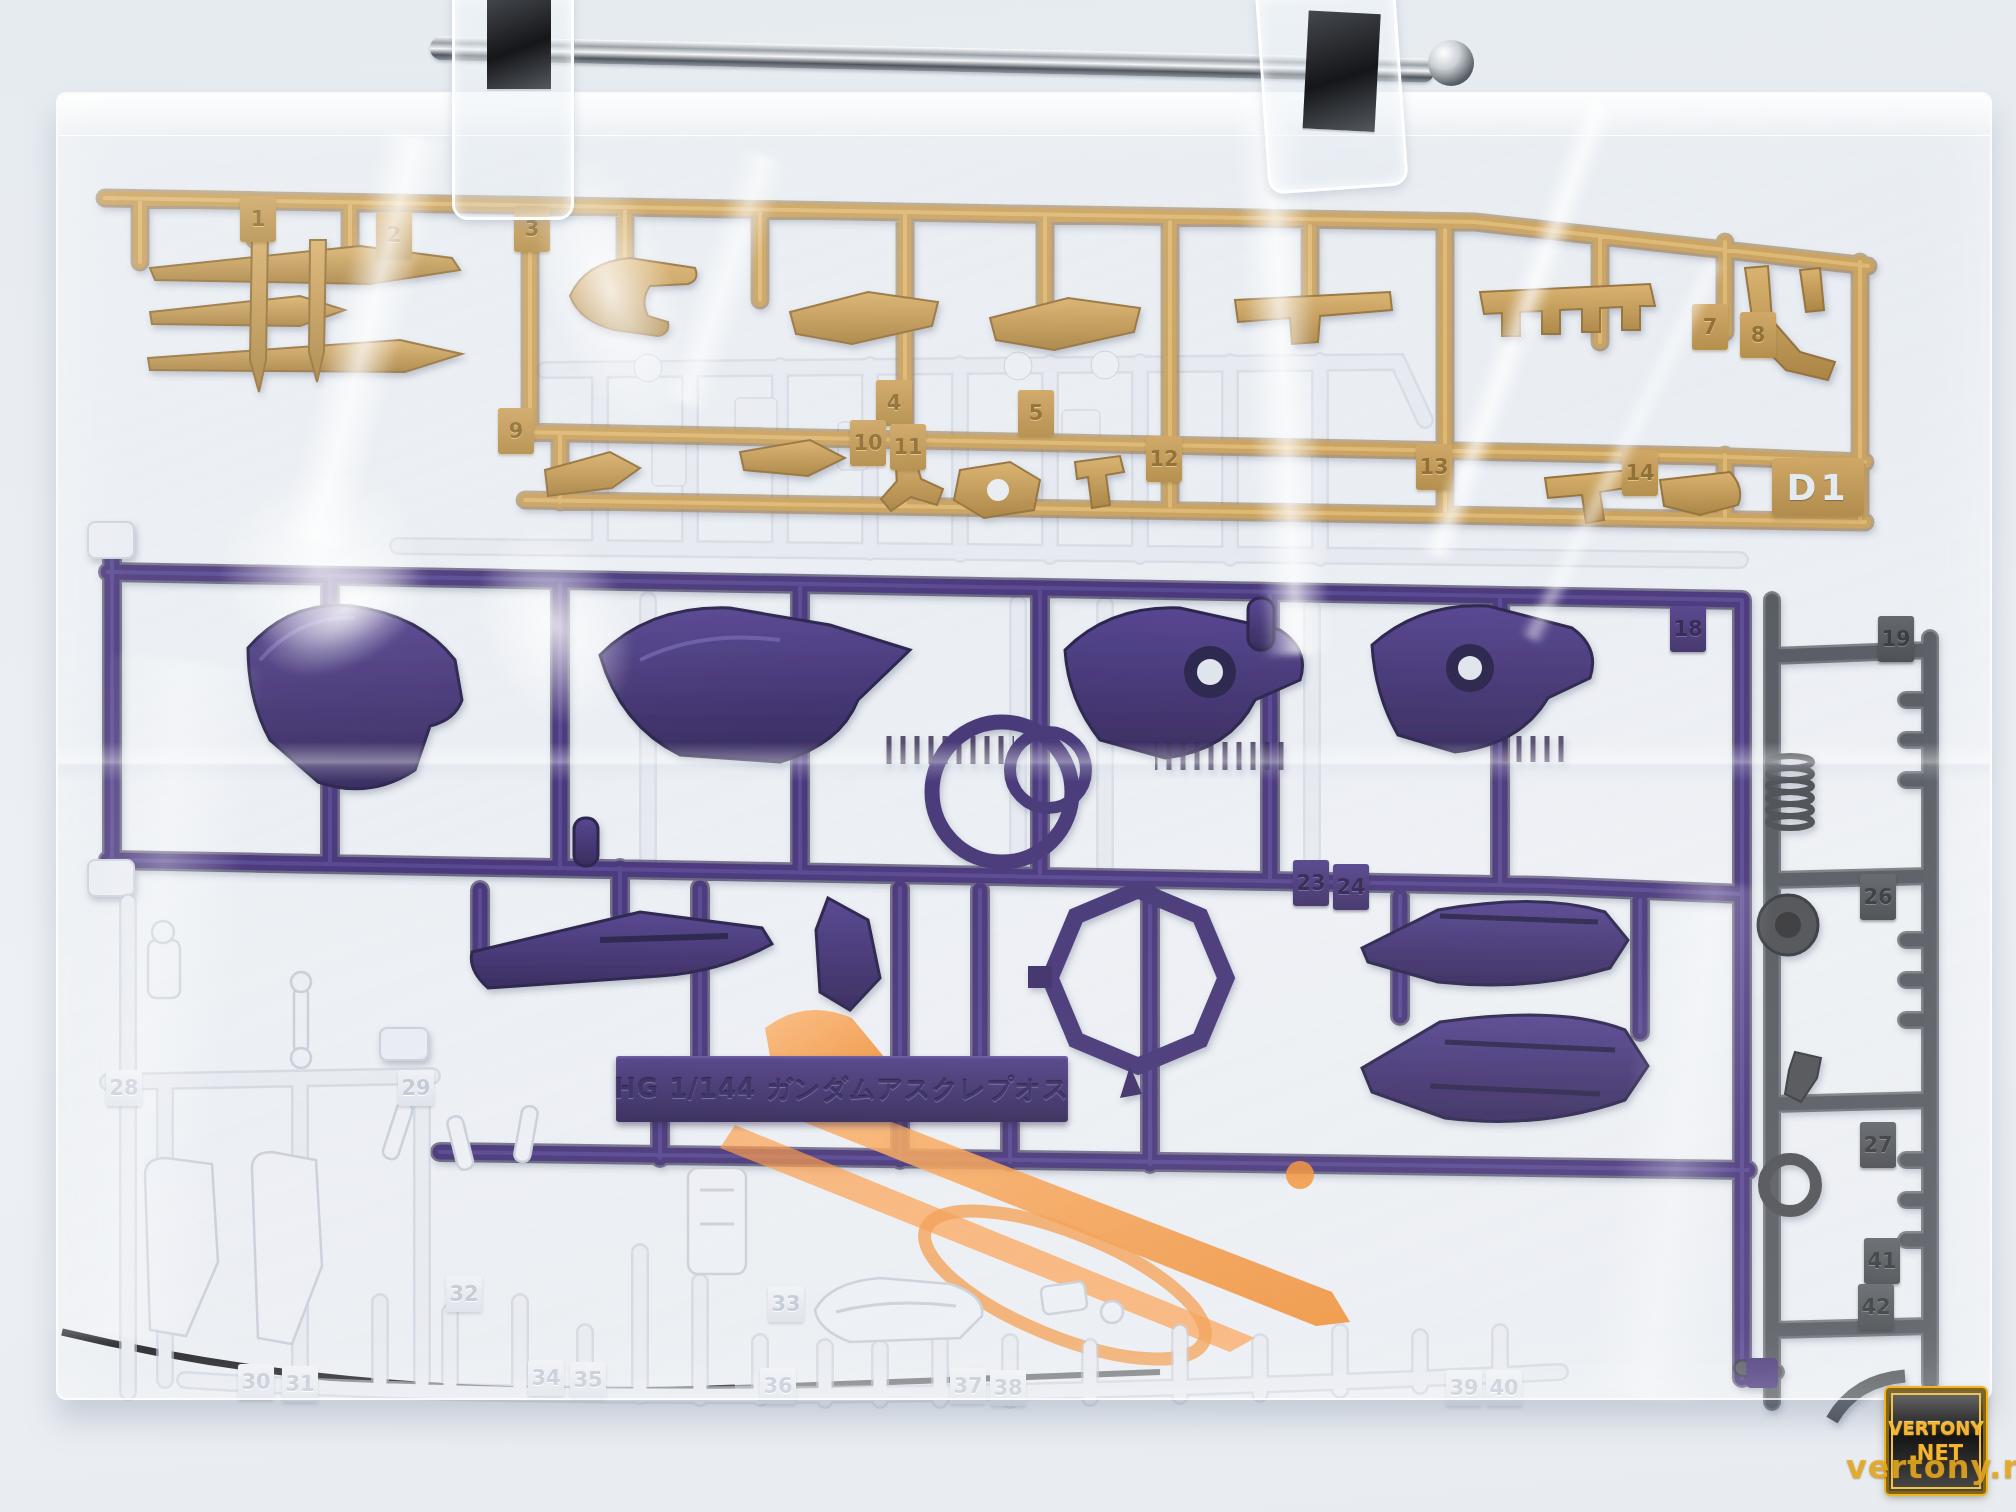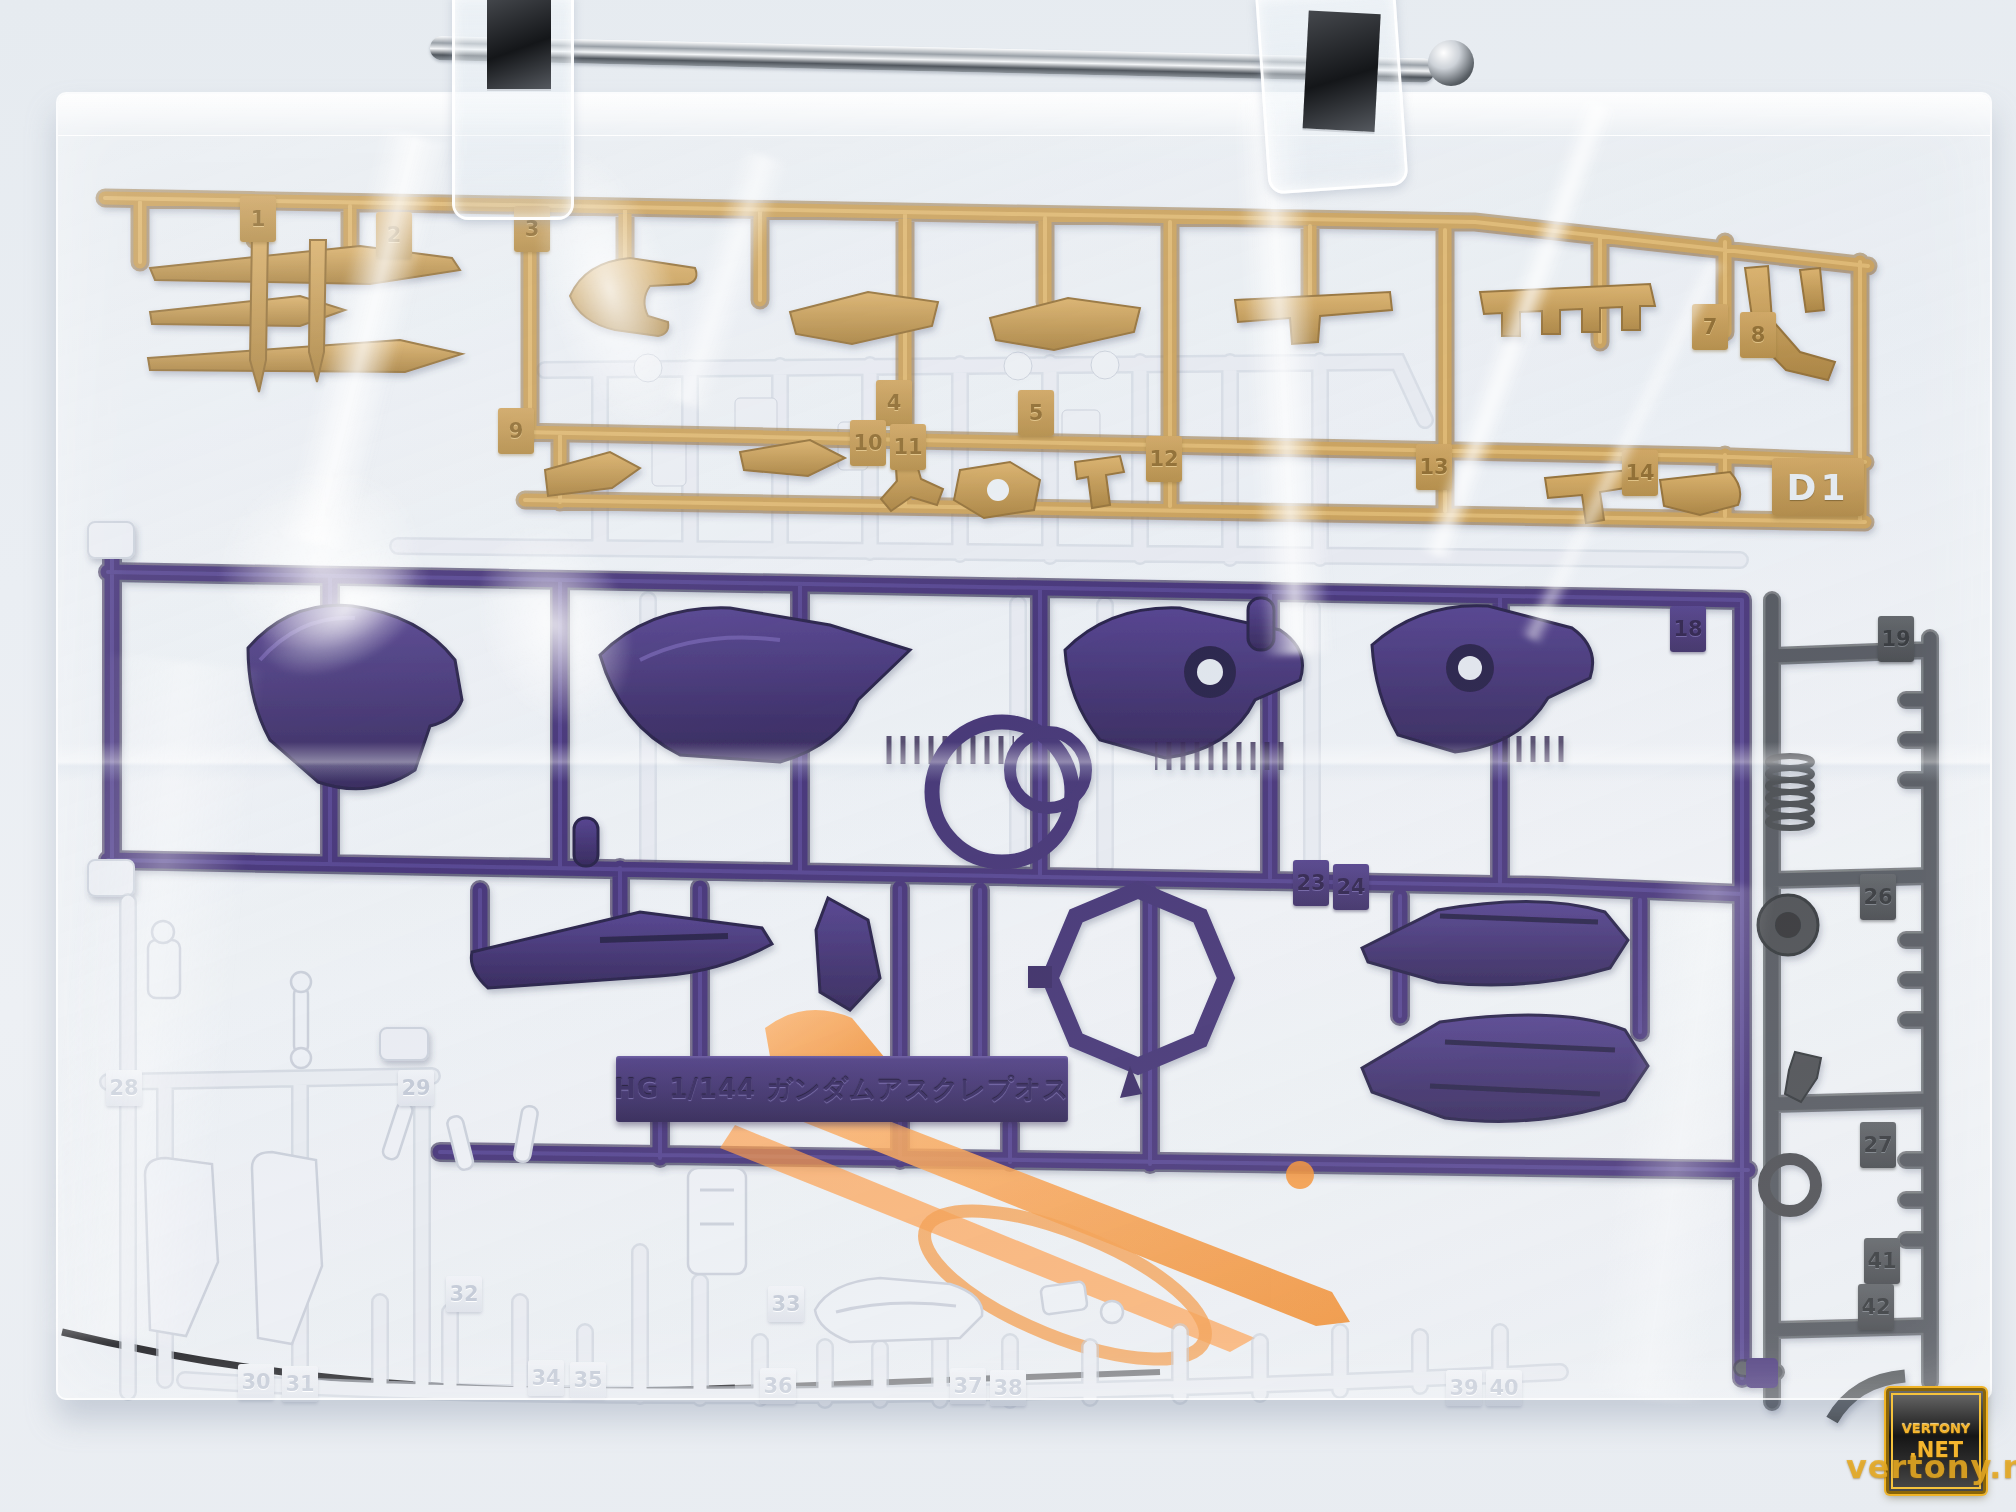--- a/index.html
+++ b/index.html
@@ -62,21 +62,21 @@
   .glare{position:absolute;pointer-events:none;}
   .streak{background:linear-gradient(90deg,rgba(255,255,255,0),rgba(255,255,255,.75),rgba(255,255,255,0));filter:blur(3px);}
   .blob{background:radial-gradient(ellipse at center,rgba(255,255,255,.8) 0%,rgba(255,255,255,0) 70%);filter:blur(2px);}
 
   
   .watermark{position:absolute;left:1886px;top:1388px;width:100px;height:106px;z-index:9;
        border:3px solid #8a6508;outline:2px solid #f6c33c;outline-offset:-7px;border-radius:4px;
        background:linear-gradient(180deg,#6b6b6b 0%,#161616 45%,#2b2b2b 70%,#4a4a4a 100%);
        display:flex;flex-direction:column;align-items:center;justify-content:center;gap:2px;
        box-shadow:0 0 0 2px #f0b428, 0 3px 8px rgba(80,70,30,.5);}
-  .watermark .wm1{color:#f5b52e;font-weight:bold;font-size:13px;letter-spacing:0;
+  .watermark .wm1{color:#f5b52e;font-weight:bold;font-size:18px;letter-spacing:0;
        text-shadow:0 1px 1px #5e4406, 0 -1px 1px #ffe49a;}
   .watermark .wm2{color:#f5b52e;font-weight:bold;font-size:21px;text-shadow:0 1px 1px #5e4406;}
   .wm-overlay{position:absolute;left:1846px;top:1448px;z-index:10;color:rgba(233,172,34,.85);
        font-weight:bold;font-size:32px;letter-spacing:1px;white-space:nowrap;
        text-shadow:0 1px 2px rgba(120,80,10,.5);}
 
   svg.runners{position:absolute;left:0;top:0;z-index:2;}
 </style>
 </head>
 <body>

